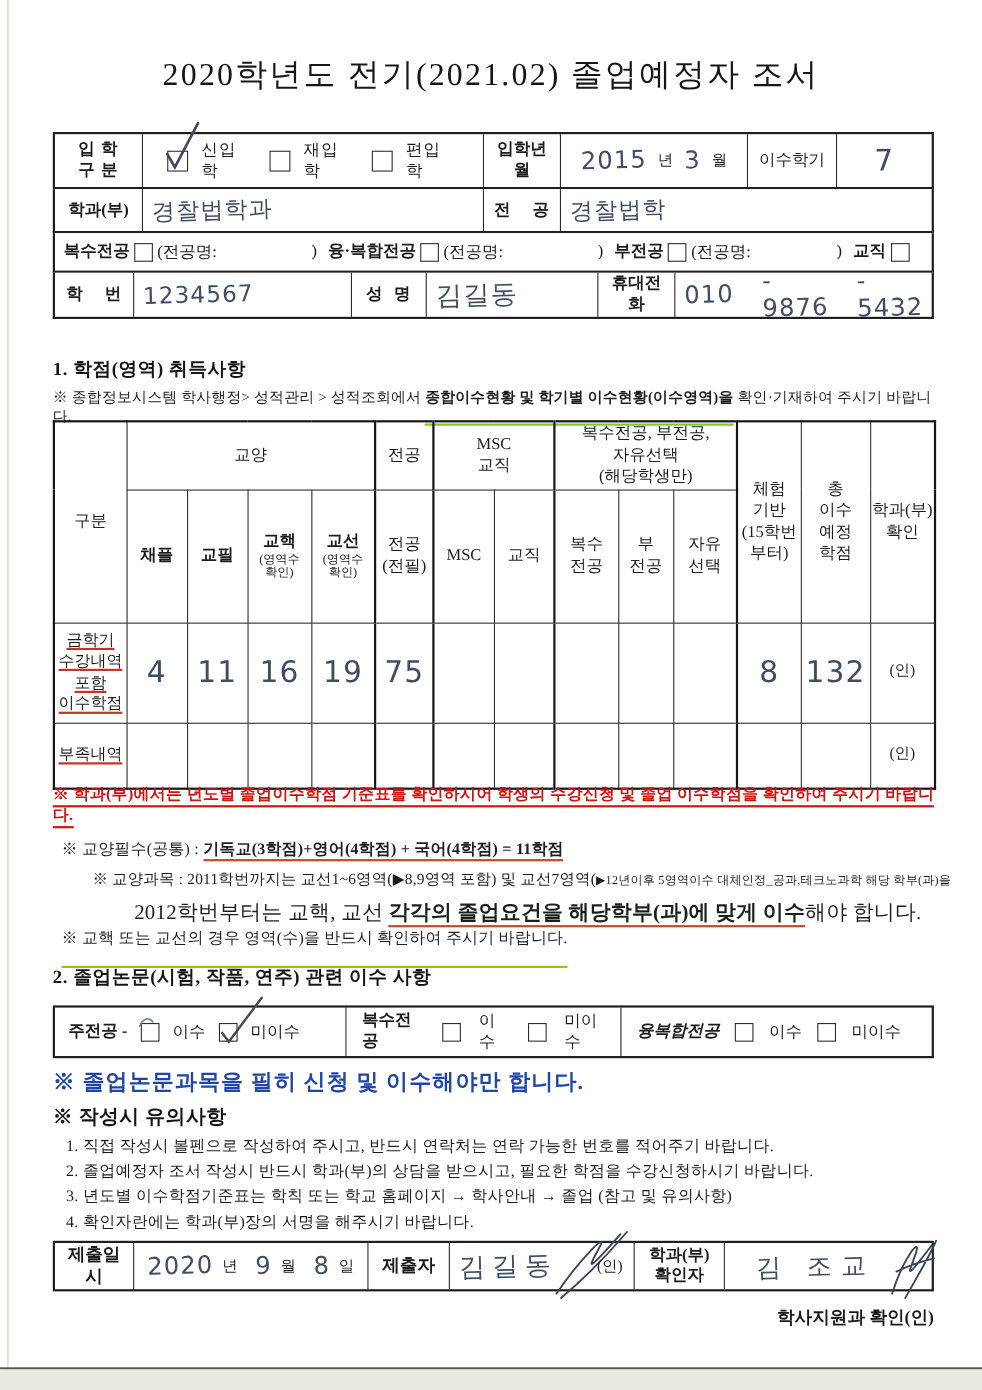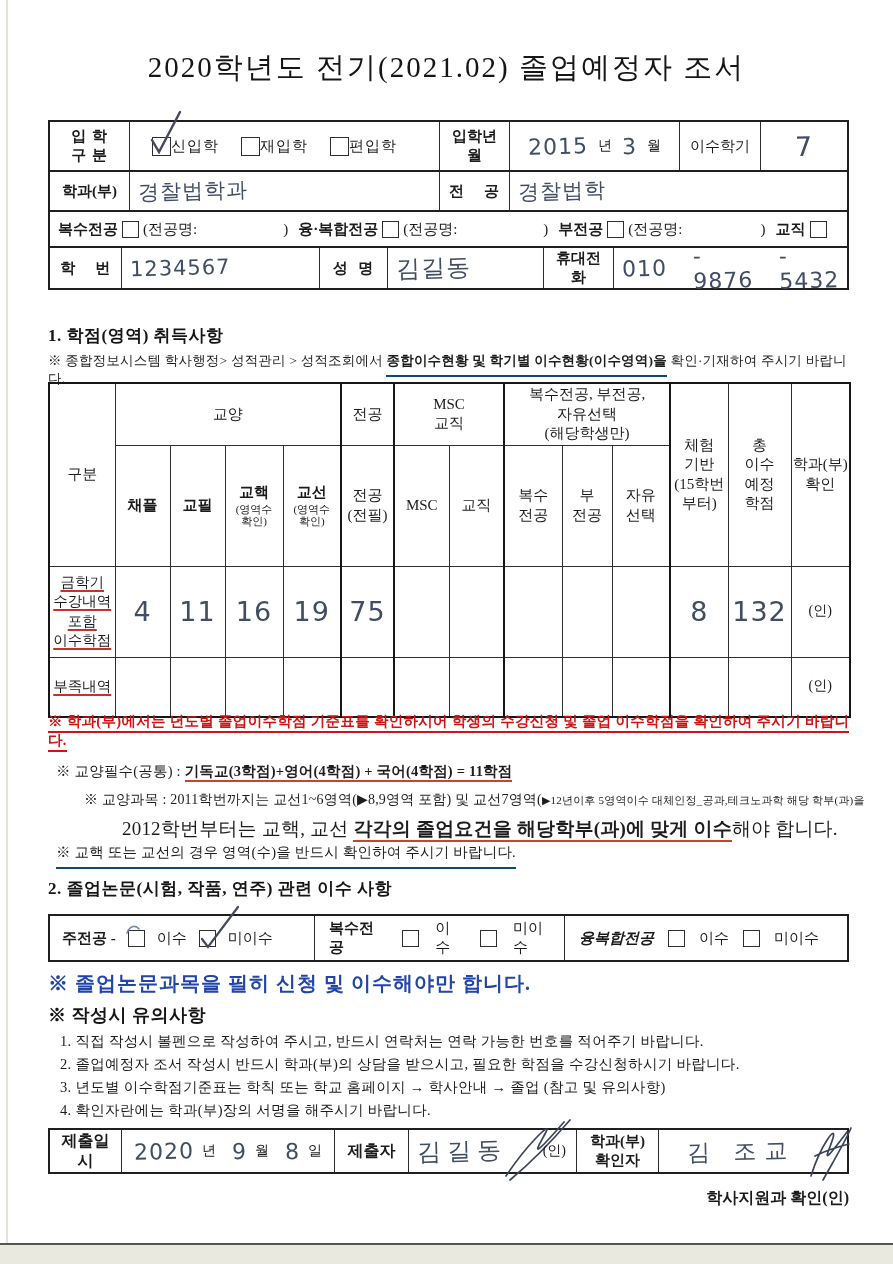--- a/index.html
+++ b/index.html
@@ -19,21 +19,21 @@
   
   .frow { display:flex; box-sizing:border-box; border:2px solid #1f1f1f; border-top:none; background:#fff; }
   .frow.first { border-top:2px solid #1f1f1f; }
   .fcell { box-sizing:border-box; border-right:1.4px solid #2c2c2c; display:flex; align-items:center; padding:2px 8px; position:relative; }
   .fcell.last { border-right:none; }
   .lbl { font-weight:bold; font-size:15px; letter-spacing:1px; white-space:pre-line; line-height:1.25; }
   .ctr { justify-content:center; text-align:center; }
 
   .chk { display:inline-block; width:17px; height:17px; border:1.6px solid #2e2e2e; background:#fff; vertical-align:middle; flex:none; }
   .chk.small { width:15px; height:15px; }
-  .opt { font-size:15px; margin:0 22px 0 0; letter-spacing:1px; }
+  .opt { font-size:15px; margin:0 22px 0 12px; letter-spacing:1px; }
 
   .hand { font-family:"DejaVu Sans",sans-serif; color:#414d63; transform:rotate(-1.5deg); letter-spacing:1px; }
   .hand-lg { font-size:21px; }
   .hand-num { font-size:22px; }
   .hand-big { font-size:27px; }
 
   
   table.credits { border-collapse:collapse; table-layout:fixed; width:803px; }
   table.credits td {
     border:1px solid #2f2f2f; text-align:center; vertical-align:middle;
@@ -43,21 +43,21 @@
   td.thickL { border-left:2px solid #161616 !important; }
   tr.h1 td { height:52px; font-size:15px; }
   tr.h2 td { height:118px; font-size:15px; }
   .subsmall { font-size:11px; display:block; line-height:1.15; }
   .rowlabel { text-decoration:underline; text-decoration-color:#c43325; text-decoration-thickness:1.5px; text-underline-offset:3px; font-size:14.5px; }
   tr.d1 td { height:88px; }
   tr.d2 td { height:56px; }
   .seal { font-size:14px; }
 
   .note { font-size:13.5px; letter-spacing:0.2px; color:#1d1d1d; }
-  .u-red { border-bottom:2px solid #0c4a6e; padding-bottom:7px; }
+  .u-red { border-bottom:2px solid #84cc16; padding-bottom:17px; }
   .red-note { color:#d01413; font-weight:bold; font-size:14.5px; letter-spacing:0.3px; border-bottom:2px solid #d01413; padding-bottom:2px; }
   .bold-u { font-weight:bold; border-bottom:2px solid #c8452c; padding-bottom:1px; }
   .smallnote { font-size:11px; }
   .blue-note { color:#2246a8; font-weight:bold; font-size:20px; letter-spacing:1px; }
   .sec-head { font-weight:bold; font-size:17px; letter-spacing:0.5px; color:#151515; }
   .inst-item { font-size:14.5px; letter-spacing:0.3px; }
 
   svg.mark { position:absolute; overflow:visible; pointer-events:none; }
 </style>
 </head>

